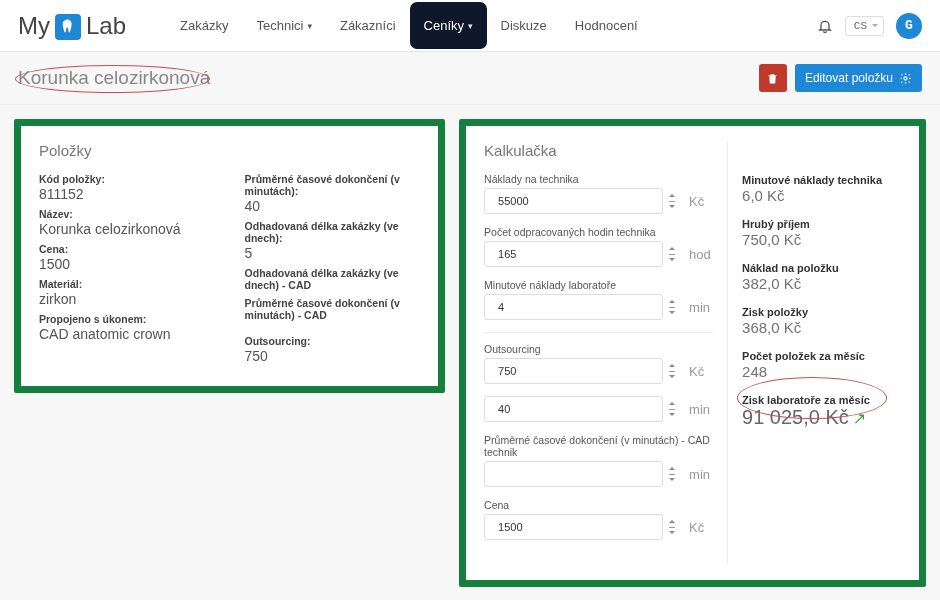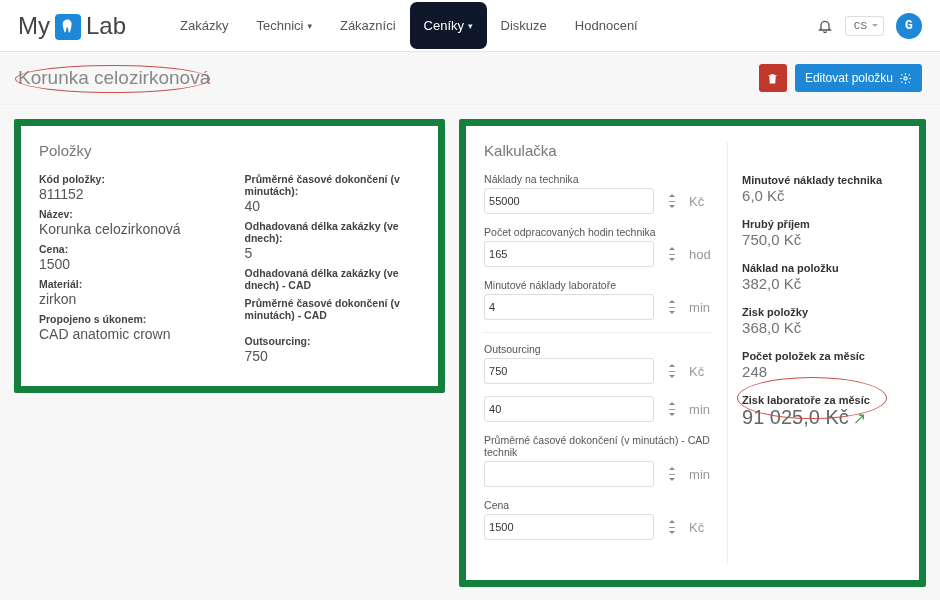--- a/index.html
+++ b/index.html
@@ -31,21 +31,21 @@
   .detail-grid { display:flex; gap:30px; }
   .detail-col { flex:1; font-size:11px; color:#444; }
   .dl { margin-bottom:6px; }
   .dt { font-weight:700; font-size:10.5px; }
   .dd { font-size:14px; color:#555; margin-top:1px; }
   .calc-left { width:58%; padding-right:14px; }
   .calc-right { width:42%; border-left:1px solid #eee; padding-left:14px; }
   .field { margin-bottom:12px; }
   .flabel { font-size:10.5px; color:#555; margin-bottom:3px; display:block; }
   .frow { display:flex; align-items:center; gap:6px; }
-  .input { flex:1; border:1px solid #ddd; border-radius:3px; height:26px; padding:0 22px 0 4px; font-size:11px; color:#333; position:relative; background:#fff; }
+  .input { flex:1; border:1px solid #ddd; border-radius:3px; height:26px; padding:0 22px 0 13px; font-size:11px; color:#333; position:relative; background:#fff; }
   .spin-wrap { position:relative; flex:1; }
   .spin-wrap::after { content:""; position:absolute; right:6px; top:5px; width:10px; height:16px; background:
       linear-gradient(#999,#999) center/6px 1px no-repeat;
   }
   .spin-btns { position:absolute; right:4px; top:3px; height:20px; width:10px; display:flex; flex-direction:column; justify-content:space-between; }
   .spin-btns span { width:0; height:0; border:3px solid transparent; }
   .spin-btns .up { border-bottom-color:#888; }
   .spin-btns .down { border-top-color:#888; }
   .unit { font-size:13px; color:#999; width:24px; }
   .sum-item { margin-bottom:14px; }

